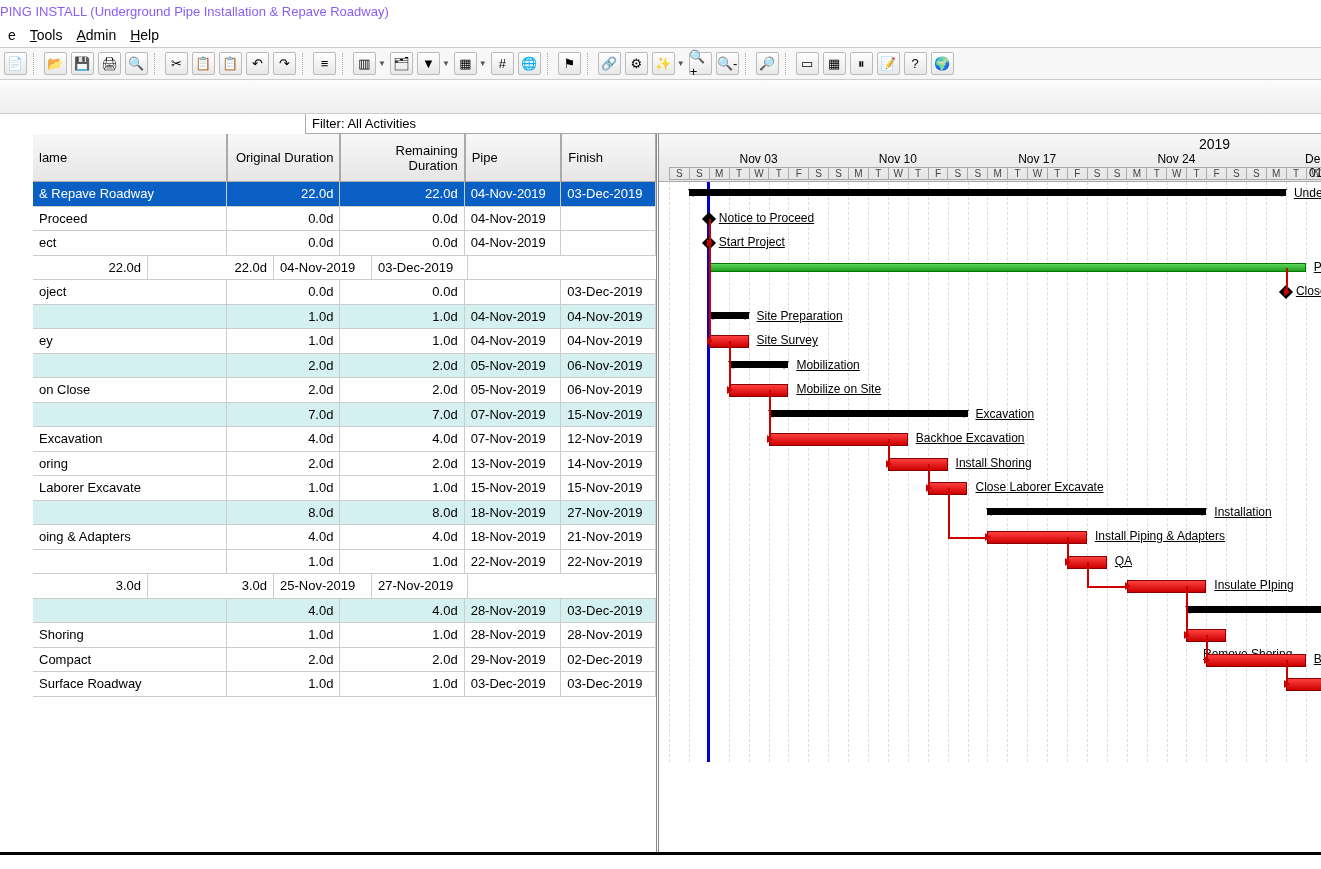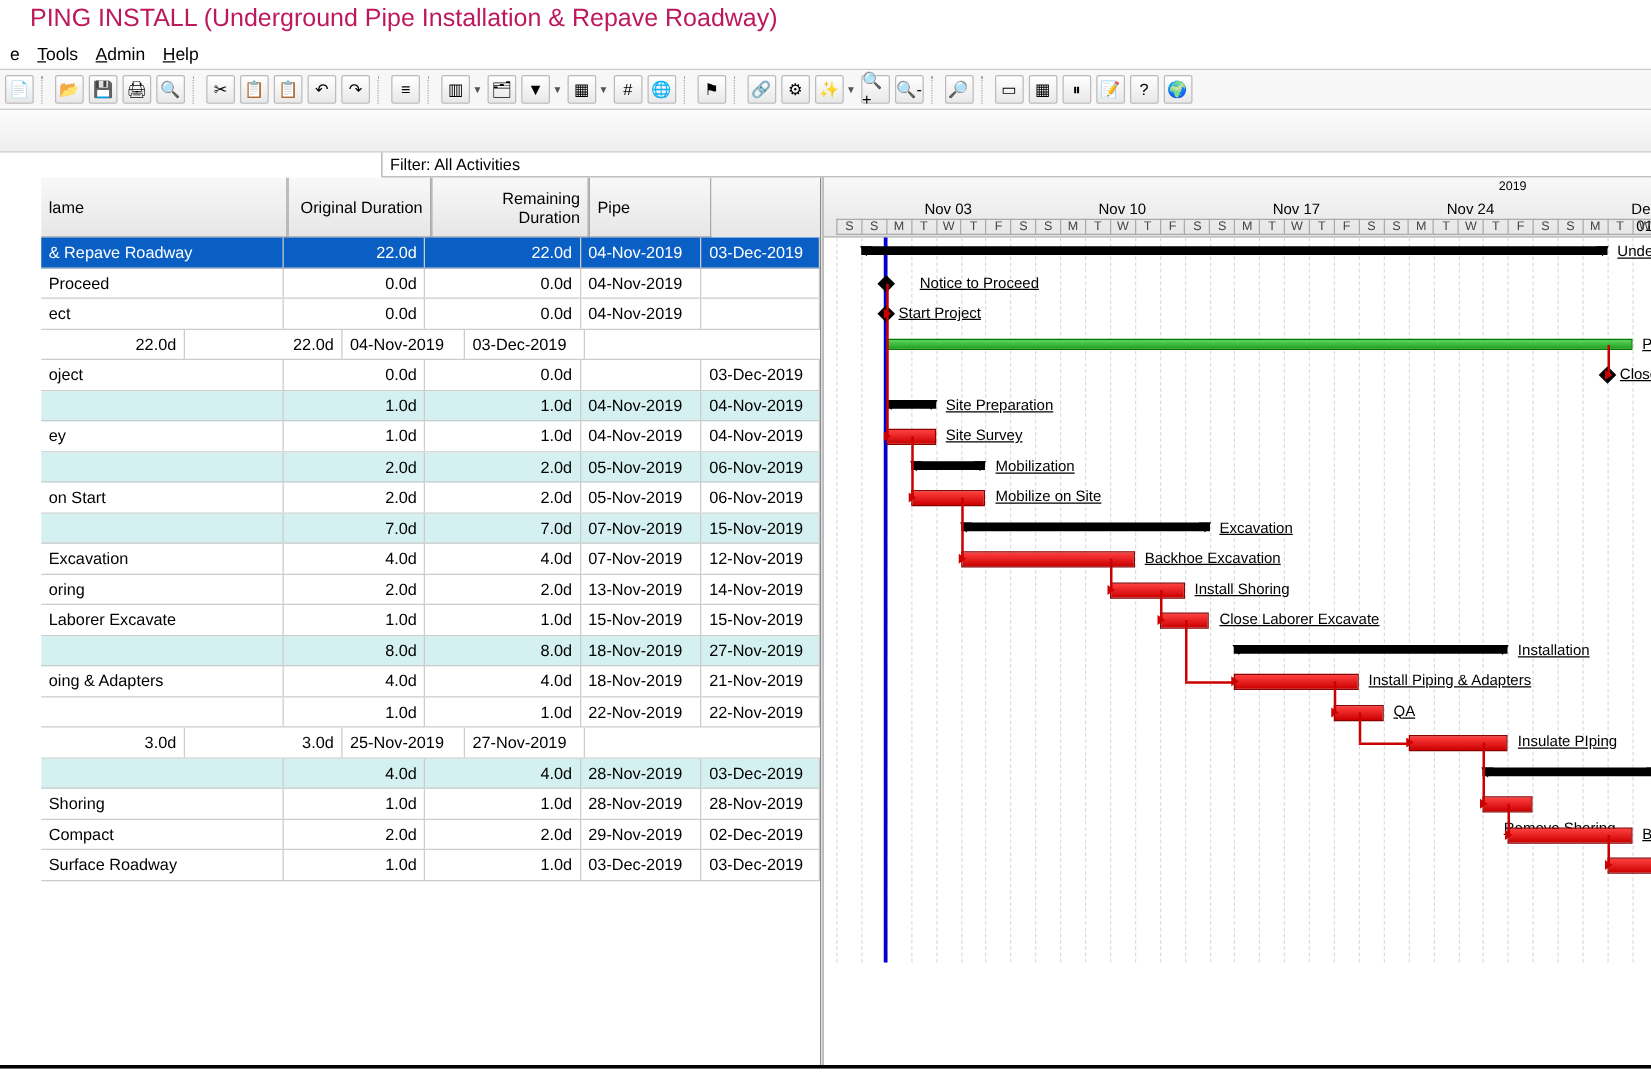--- a/index.html
+++ b/index.html
@@ -1,18 +1,18 @@
 <!DOCTYPE html>
 <html><head>
 <meta charset="utf-8">
 <style>
   * { box-sizing: border-box; margin: 0; padding: 0; }
   body { font-family: Tahoma, Arial, sans-serif; font-size: 12px; background: #fff; overflow: hidden; color: #000; }
   #app { width: 1321px; height: 855px; display: flex; flex-direction: column; border-bottom:3px solid #000;}
-  .title-bar { padding: 4px 24px; font-size: 20px; color: #be185d; }
+  .title-bar { padding: 4px 0; font-size: 13px; color: #8b5cf6; }
   .menu-bar { display: flex; gap: 14px; padding: 4px 8px; font-size: 14px; }
   .menu-bar span.u { text-decoration: underline; }
   .toolbar { display: flex; align-items: center; gap: 4px; padding: 4px 4px; border-top: 1px solid #ccc; border-bottom: 1px solid #ccc; background: #f7f7f7; }
   .tbtn { width: 23px; height: 23px; border: 1px solid #bbb; border-radius: 2px; background: linear-gradient(#fff,#e8e8e8); display:flex;align-items:center;justify-content:center;font-size:13px; cursor:pointer;}
   .tsep { width: 5px; height: 22px; border-left: 1px dotted #aaa; margin: 0 2px;}
   .dropdown-arrow{font-size:8px;color:#555;margin-left:-2px;}
   .sub-bar { height: 34px; border-bottom: 1px solid #ccc; background: linear-gradient(#fcfcfc,#eee);}
   .filter-bar { display: flex; font-size: 13px; }
   .filter-bar .left { width: 306px; border-right:1px solid #aaa;}
   .filter-bar .right { padding: 2px 6px; flex:1; border-bottom:1px solid #aaa;}
@@ -31,21 +31,21 @@
   .row.sel{ background:#0a5fc4; color:#fff;}
   .cell{ border-right:1px solid #ccc; padding: 2px 6px; font-size:13px; white-space:nowrap; overflow:hidden; display:flex; align-items:center;}
   .cell.name{width:197px;}
   .cell.od{width:115px;justify-content:flex-end;}
   .cell.rd{width:126px;justify-content:flex-end;}
   .cell.start{width:98px;}
   .cell.finish{width:96px;}
 
   .gantt { flex:1; position: relative; overflow:hidden; background:#fff;}
   .gantt-header { position:relative; height:48px; background: linear-gradient(#f8f8f8,#e6e6e6); border-bottom:1px solid #aaa;}
-  .year{position:absolute;top:2px;left:540px;font-size:10px;}
+  .year{position:absolute;top:2px;left:540px;font-size:14px;}
   .week{position:absolute;top:18px;font-size:12px;text-align:center;transform:translateX(-50%);}
   .days{position:absolute;top:33px;font-size:10px;display:flex;}
   .days span{width:19.9px;text-align:center;border-left:1px solid #aaa;border-top:1px solid #aaa;border-bottom:1px solid #aaa;color:#444;}
   .gantt-body{position:relative;}
   .gridline{position:absolute;top:0;bottom:0;border-left:1px dashed #ddd;height:580px;}
   .today{position:absolute;top:0;width:3px;background:#0000d0;height:580px;}
   .bar-row{position:absolute;height:24.5px;left:0;right:0;}
   .task-bar{position:absolute;height:13px;top:6px;background:linear-gradient(#ff4040,#cc0000);border:1px solid #800;}
   .summary-bar{position:absolute;height:7px;top:7px;background:#000;}
   .summary-bar::before,.summary-bar::after{content:'';position:absolute;top:0;width:0;height:0;border-top:8px solid #000;border-left:5px solid transparent;border-right:5px solid transparent;}
@@ -121,20 +121,21 @@
     <div class="right">Filter: All Activities</div>
   </div>
 
   <div class="main">
     <div class="grid">
       <div class="grid-header">
         <div class="gh name">lame</div>
         <div class="gh od">Original Duration</div>
         <div class="gh rd">Remaining Duration</div>
         <div class="gh start">Pipe</div>
+        <div class="gh finish">Finish</div>
       </div>
       <div class="rows" id="grid-rows">
           <div class="row sel">
             <div class="cell name">&amp; Repave Roadway</div>
             <div class="cell od">22.0d</div>
             <div class="cell rd">22.0d</div>
             <div class="cell start">04-Nov-2019</div>
             <div class="cell finish">03-Dec-2019</div>
           </div>
           <div class="row">
@@ -179,21 +180,21 @@
             <div class="cell finish">04-Nov-2019</div>
           </div>
           <div class="row summary">
             <div class="cell name"></div>
             <div class="cell od">2.0d</div>
             <div class="cell rd">2.0d</div>
             <div class="cell start">05-Nov-2019</div>
             <div class="cell finish">06-Nov-2019</div>
           </div>
           <div class="row">
-            <div class="cell name">on Start</div>
+            <div class="cell name">on Close</div>
             <div class="cell od">2.0d</div>
             <div class="cell rd">2.0d</div>
             <div class="cell start">05-Nov-2019</div>
             <div class="cell finish">06-Nov-2019</div>
           </div>
           <div class="row summary">
             <div class="cell name"></div>
             <div class="cell od">7.0d</div>
             <div class="cell rd">7.0d</div>
             <div class="cell start">07-Nov-2019</div>
@@ -357,21 +358,21 @@
           <div class="gridline" style="left: 626.9px;"></div>
           <div class="gridline" style="left: 646.8px;"></div>
           <div class="gridline" style="left: 666.7px;"></div>
           <div class="today" style="left: 47.8px;"></div>
           <div class="bar-row" style="top: 0px;">
             <div class="summary-bar" style="left: 29.9px; width: 597px;"></div>
             <div class="bar-label" style="left: 634.9px;">Undergr</div>
           </div>
           <div class="bar-row" style="top: 24.5px;">
             <div class="milestone" style="left: 44.8px;"></div>
-            <div class="bar-label" style="left: 59.8px; margin-left: 17px;">Notice to Proceed</div>
+            <div class="bar-label" style="left: 59.8px;">Notice to Proceed</div>
           </div>
           <div class="bar-row" style="top: 49px;">
             <div class="milestone" style="left: 44.8px;"></div>
             <div class="bar-label" style="left: 59.8px;">Start Project</div>
           </div>
           <div class="bar-row" style="top: 73.5px;">
             <div class="pm-bar" style="left: 49.8px; width: 597px;"></div>
             <div class="bar-label" style="left: 654.8px;">Project M</div>
           </div>
           <div class="bar-row" style="top: 98px;">

